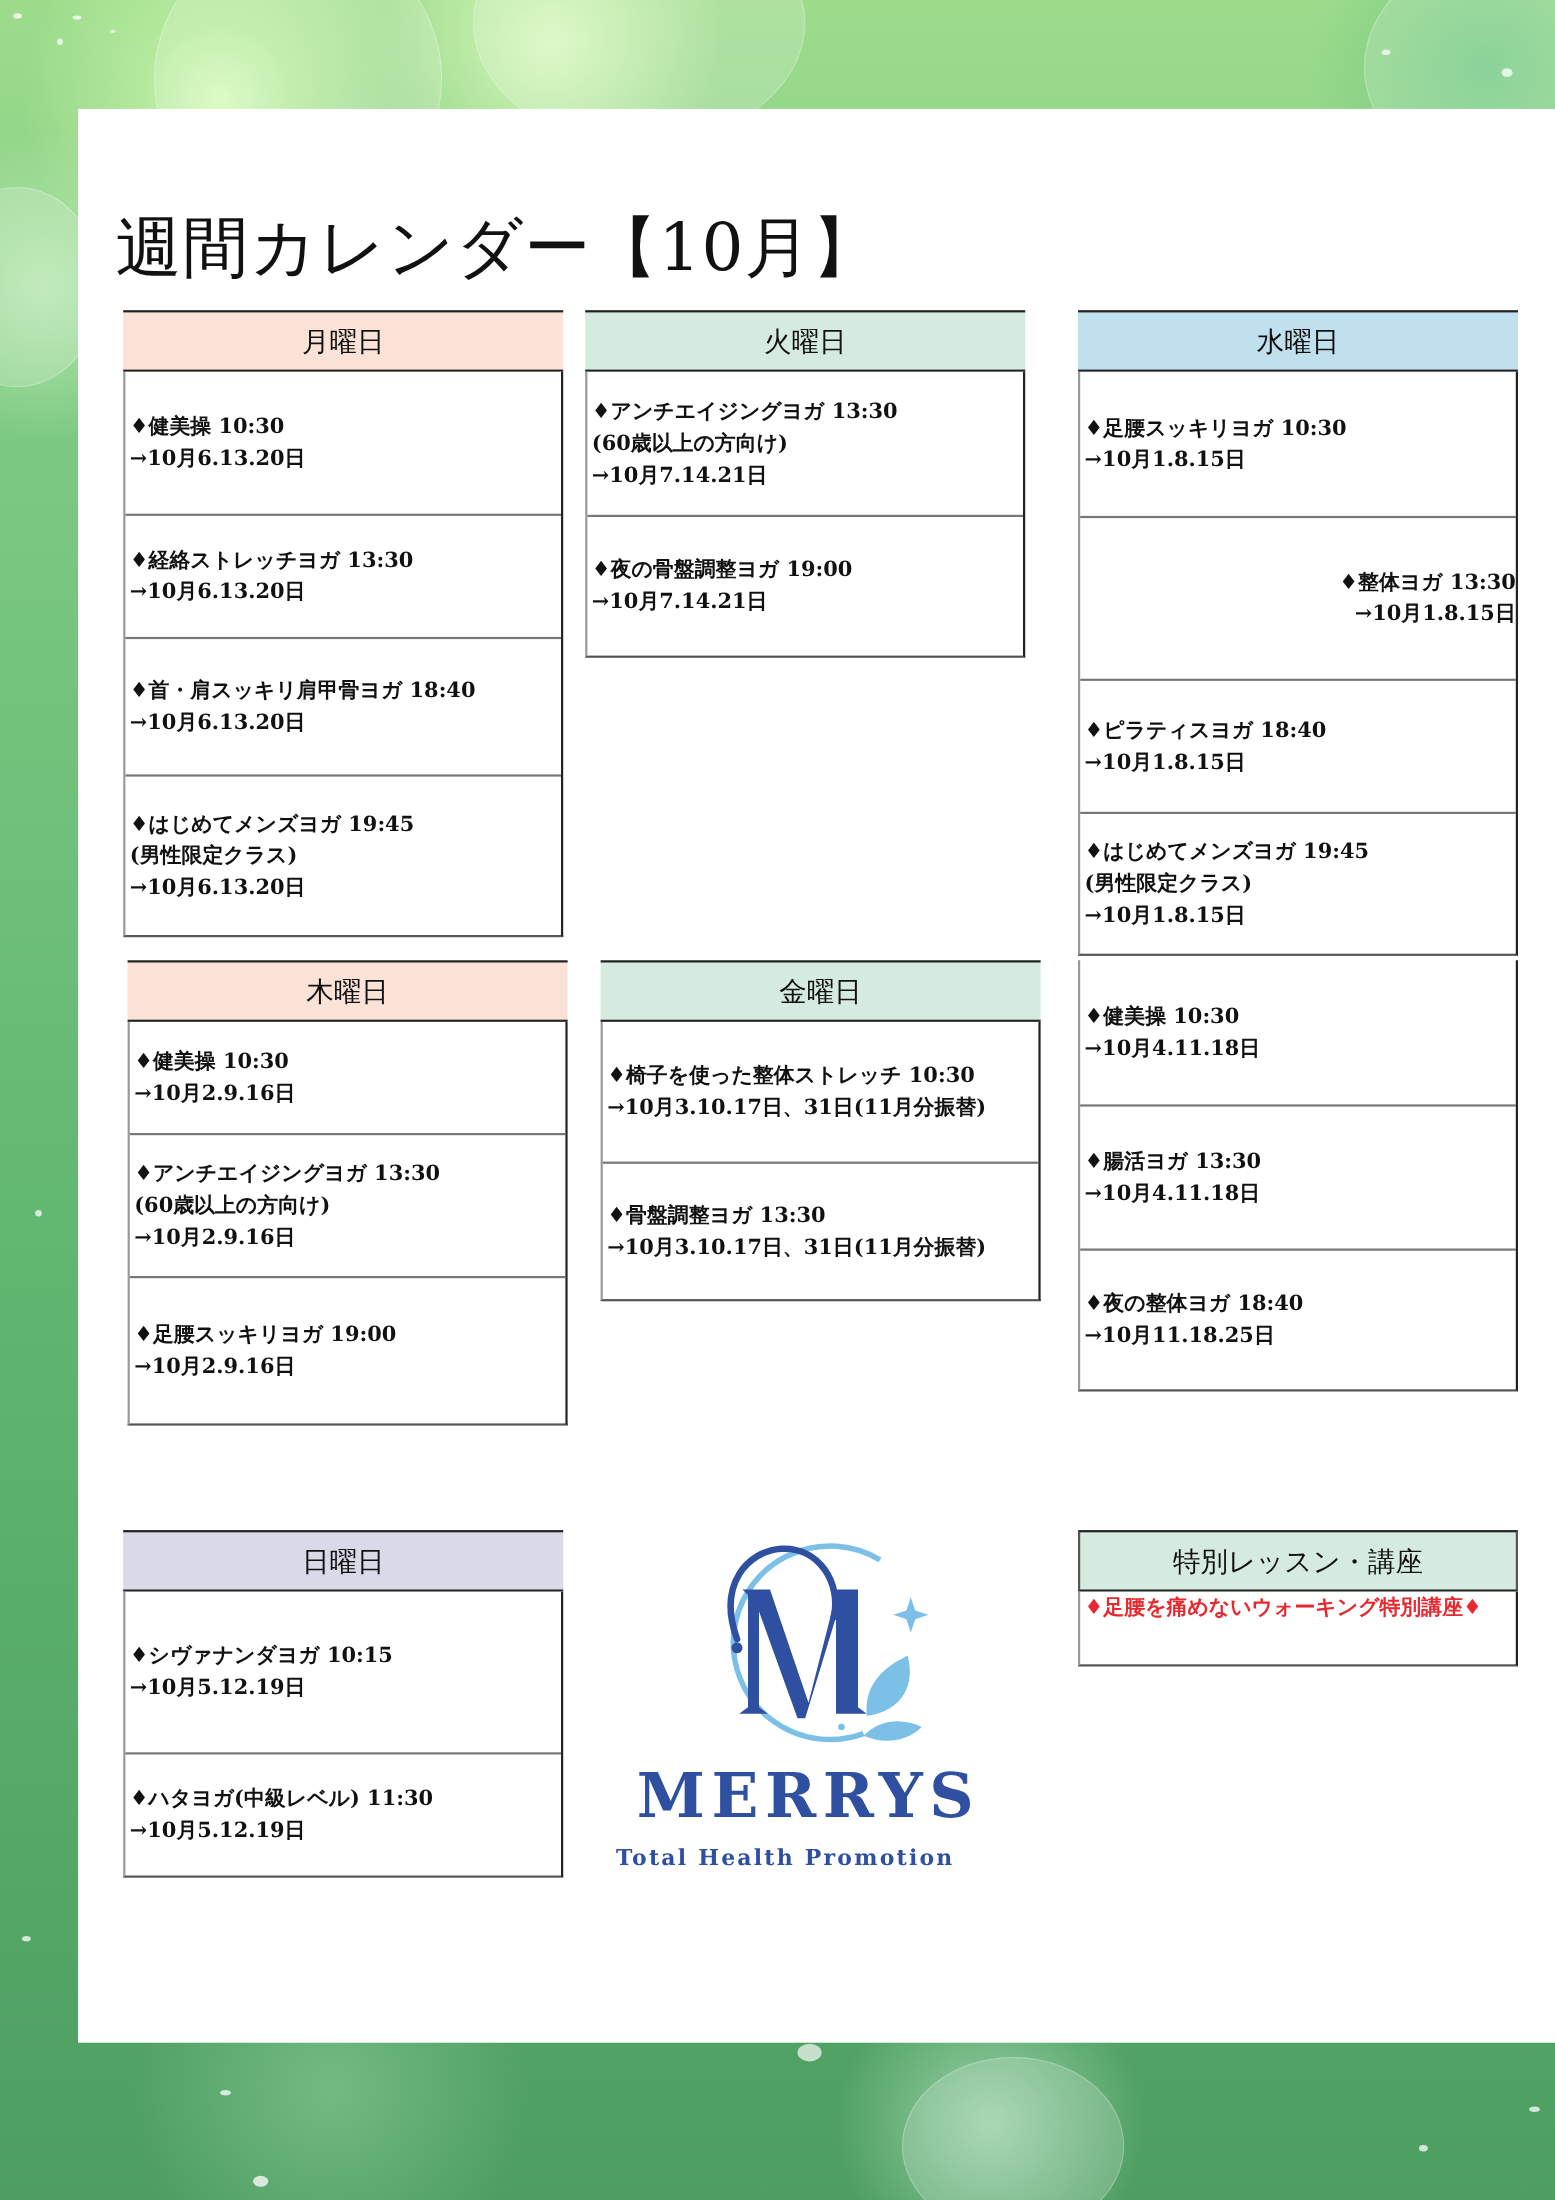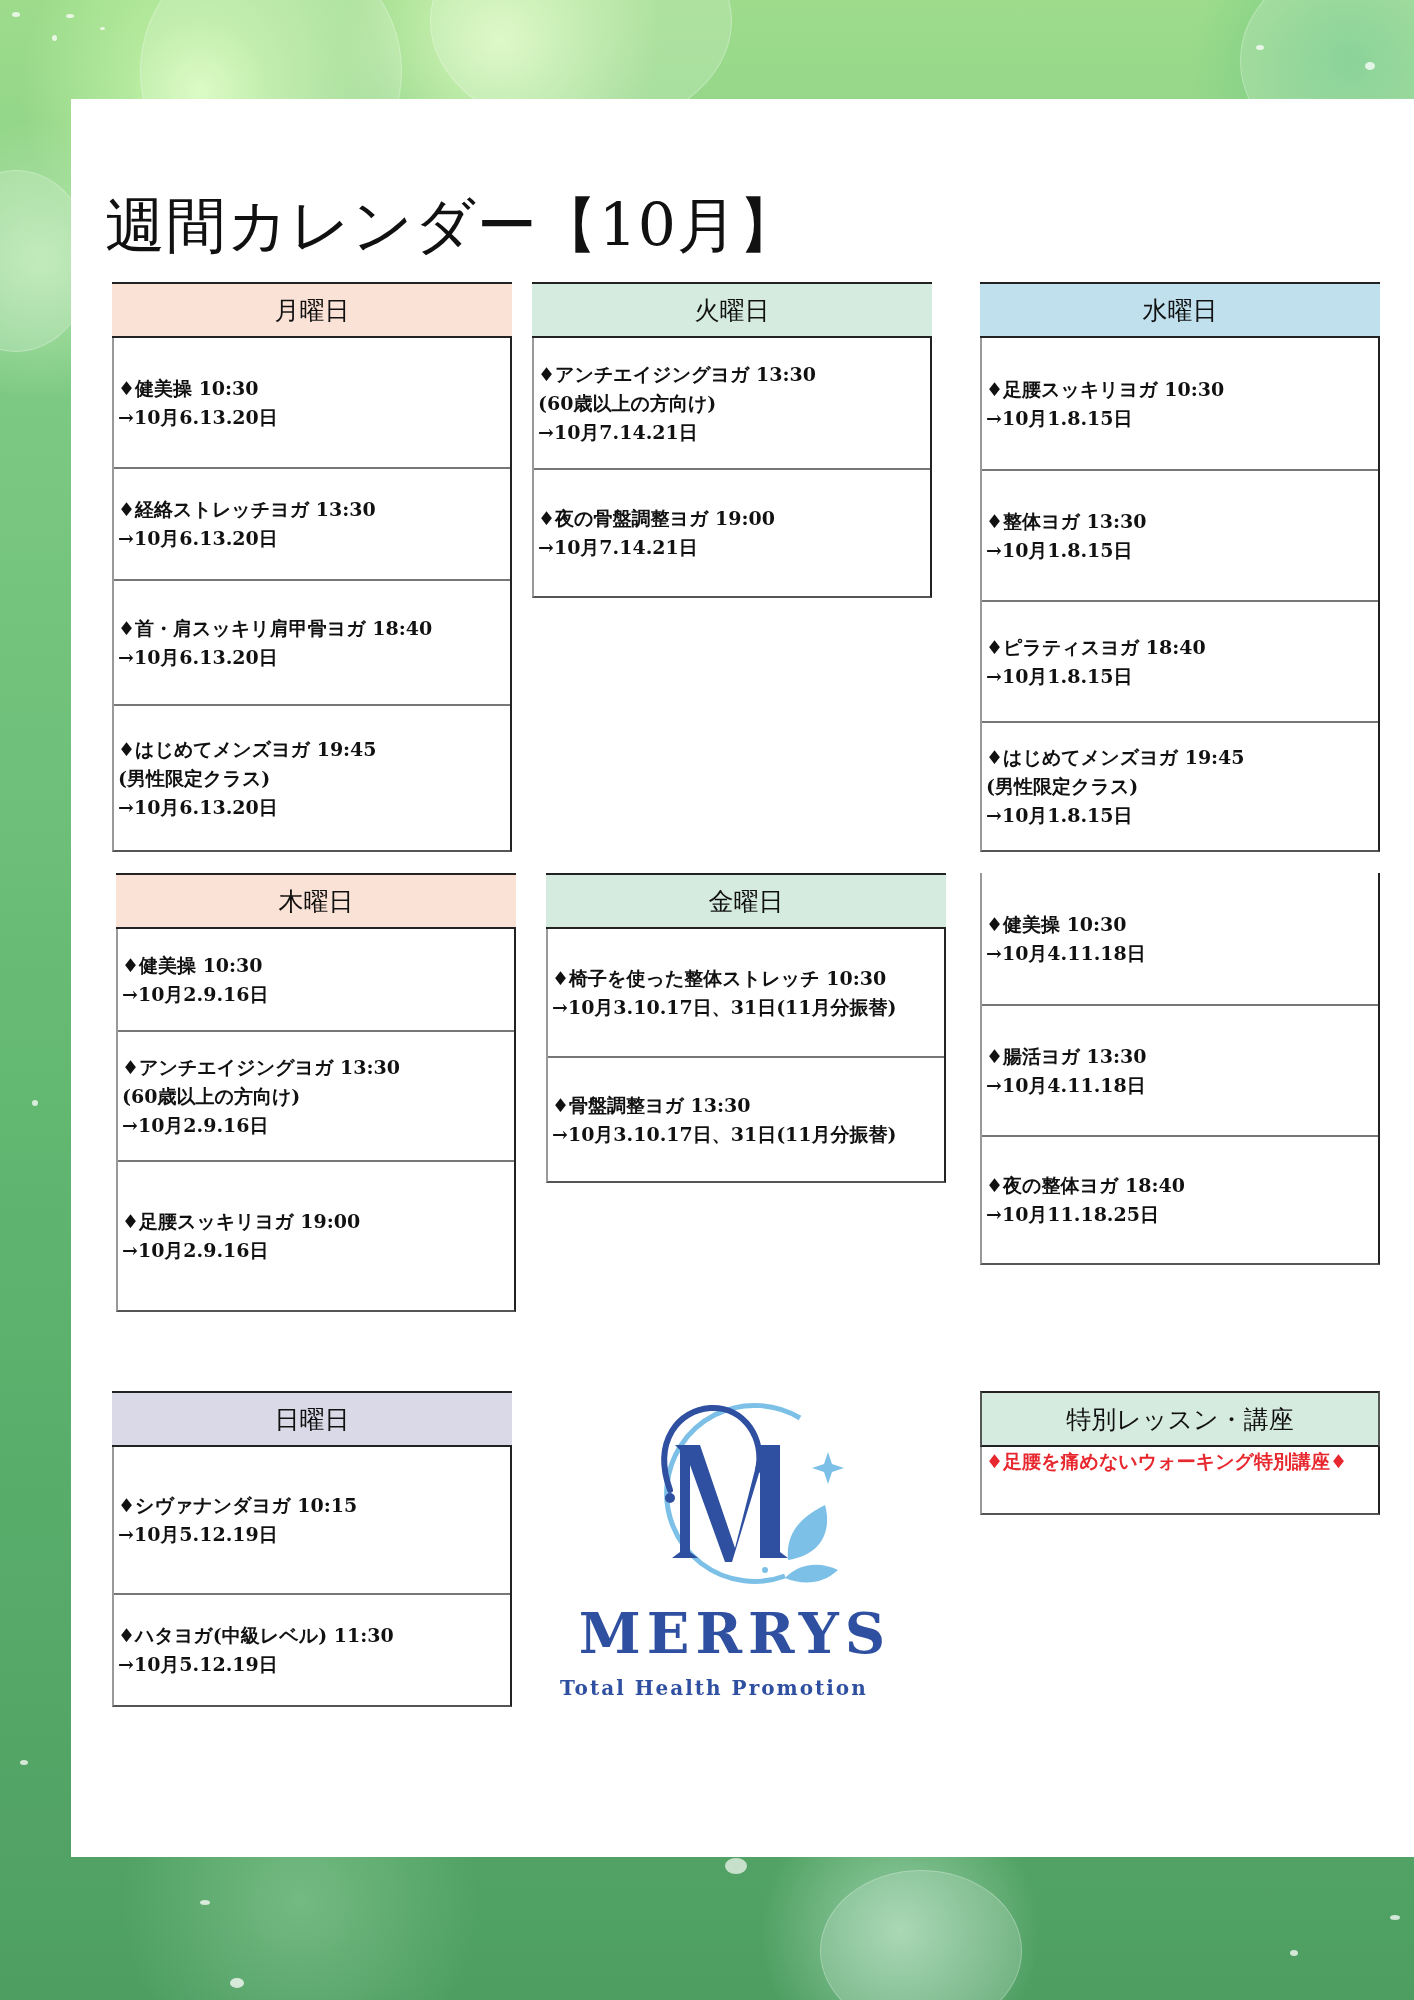--- a/index.html
+++ b/index.html
@@ -123,21 +123,21 @@
   </div>
 </div>
 
 <div class="box" style="left:980px;top:282px;">
   <div class="hdr" style="background:#c1e0ed;">水曜日</div>
   <div class="body">
     <div class="row" style="height:131px;">
       <span class="line">♦足腰スッキリヨガ 10:30</span>
       <span class="line">→10月1.8.15日</span>
     </div>
-    <div class="row" style="height:131px;">
+    <div class="row" style="height:148px;text-align:right;">
       <span class="line">♦整体ヨガ 13:30</span>
       <span class="line">→10月1.8.15日</span>
     </div>
     <div class="row" style="height:121px;">
       <span class="line">♦ピラティスヨガ 18:40</span>
       <span class="line">→10月1.8.15日</span>
     </div>
     <div class="row" style="height:129px;">
       <span class="line">♦はじめてメンズヨガ 19:45</span>
       <span class="line">(男性限定クラス)</span>
@@ -151,21 +151,21 @@
   <div class="body">
     <div class="row" style="height:101px;">
       <span class="line">♦健美操 10:30</span>
       <span class="line">→10月2.9.16日</span>
     </div>
     <div class="row" style="height:130px;">
       <span class="line">♦アンチエイジングヨガ 13:30</span>
       <span class="line">(60歳以上の方向け)</span>
       <span class="line">→10月2.9.16日</span>
     </div>
-    <div class="row" style="height:150px;">
+    <div class="row" style="height:134px;">
       <span class="line">♦足腰スッキリヨガ 19:00</span>
       <span class="line">→10月2.9.16日</span>
     </div>
   </div>
 </div>
 
 <div class="box" style="left:546px;top:873px;">
   <div class="hdr" style="background:#d6ebe0;">金曜日</div>
   <div class="body">
     <div class="row" style="height:127px;">

